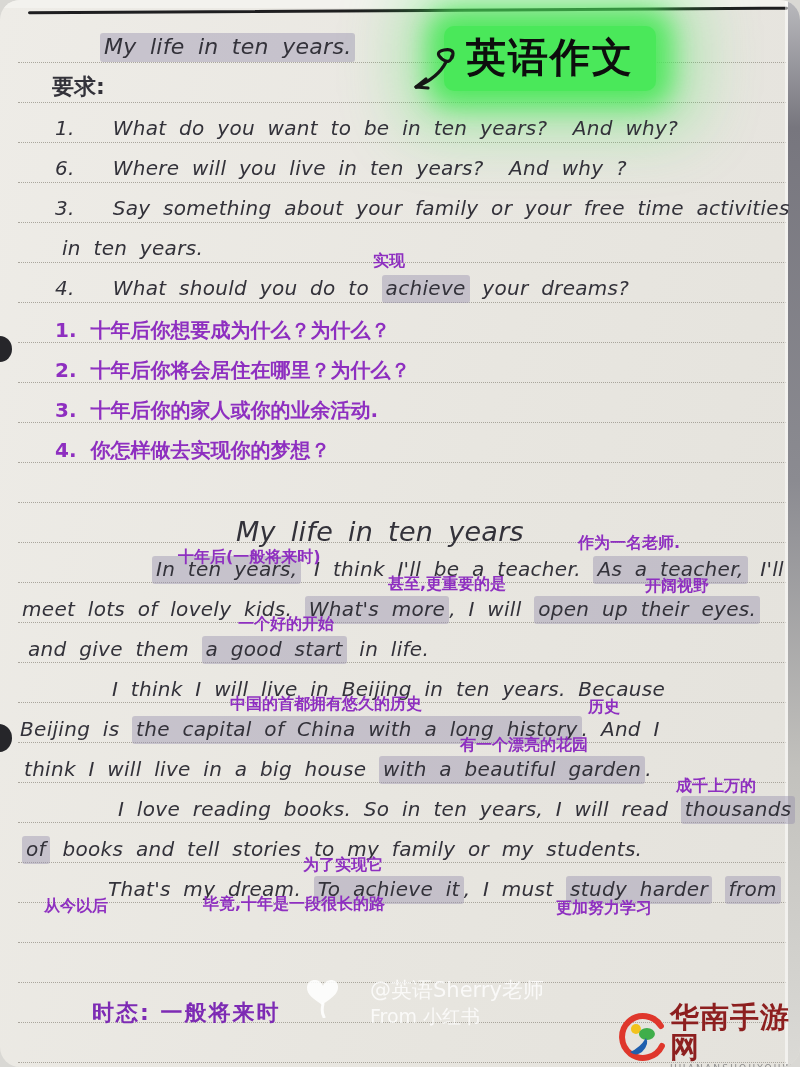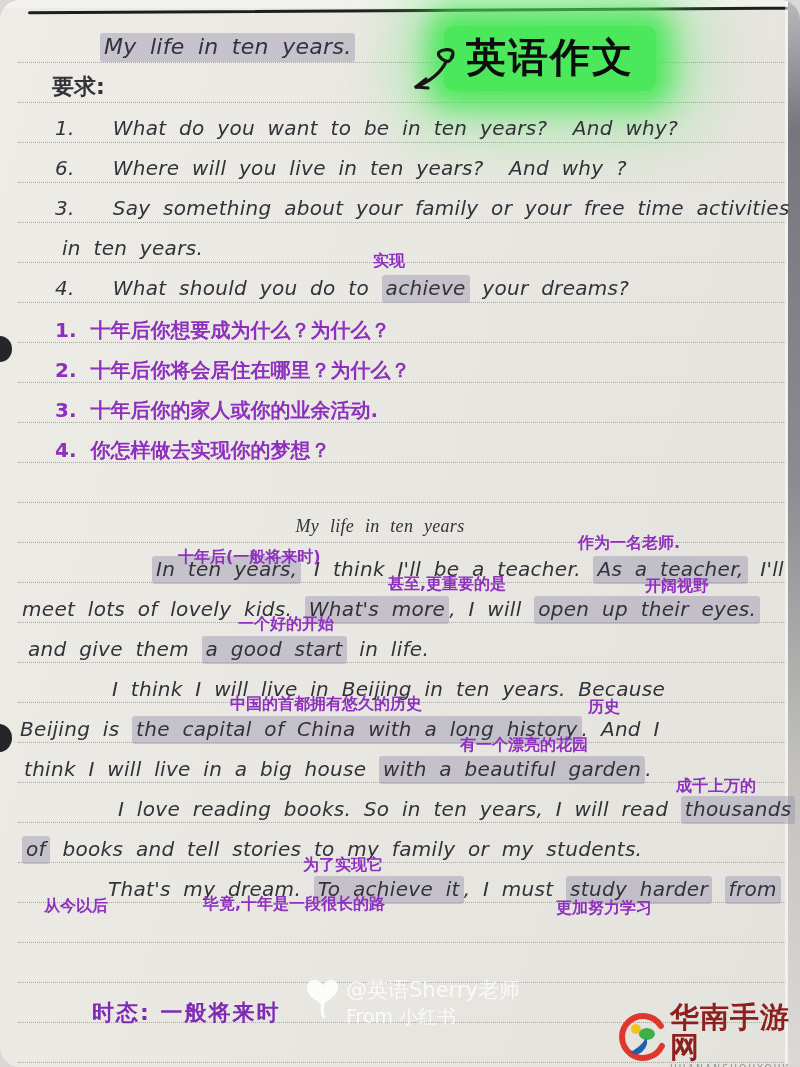--- a/index.html
+++ b/index.html
@@ -23,28 +23,28 @@
   
   .eng{font-style:italic;letter-spacing:.3px;word-spacing:6px;white-space:pre;}
   .line{position:absolute;font-size:20px;height:28px;line-height:28px;white-space:pre;}
   .hl{background:rgba(148,140,172,.42);padding:1px 4px 3px;border-radius:3px;}
   .wavy{text-decoration:underline wavy 2px #5c4a8c;text-underline-offset:5px;}
   .purple{color:#8e2fc0;font-style:normal;font-weight:600;}
   .doc-title{position:absolute;top:34px;left:100px;font-size:22px;}
   .req-heading{position:absolute;top:72px;left:52px;font-size:22px;font-weight:600;font-style:normal;}
   .cn-q{position:absolute;left:55px;font-size:20px;color:#8e2fc0;font-weight:600;white-space:pre;height:28px;line-height:28px;}
   .ann{position:absolute;font-size:16px;color:#8e2fc0;font-weight:700;white-space:nowrap;line-height:18px;}
-  .essay-title{position:absolute;top:516px;left:0;width:760px;text-align:center;font-size:18px;font-family:Liberation Serif, serif;}
+  .essay-title{position:absolute;top:516px;left:0;width:760px;text-align:center;font-size:27px;}
   
   .badge{position:absolute;top:26px;left:444px;padding:4px 22px 6px;background:#4ae85a;border-radius:10px;
          box-shadow:0 0 26px 16px rgba(72,232,88,.9),0 0 60px 42px rgba(72,232,88,.35);
          font-size:40px;font-weight:900;color:#0d0d0d;letter-spacing:2px;white-space:nowrap;}
   .arrow{position:absolute;top:46px;left:400px;}
   
-  .wm{position:absolute;color:rgba(255,255,255,.78);font-style:normal;}
+  .wm{position:absolute;color:rgba(255,255,255,.78);font-style:normal;margin-left:24px;}
   .wm1{top:976px;left:346px;font-size:21px;}
   .wm2{top:1004px;left:346px;font-size:19px;}
   .heart{position:absolute;top:972px;left:302px;}
   .footer-note{position:absolute;top:998px;left:92px;font-size:22px;color:#7d2bb4;font-weight:700;letter-spacing:2px;}
   
   .logo{position:absolute;top:1002px;left:616px;display:flex;align-items:center;}
   .logo-txt{margin-left:4px;}
   .logo-name{font-size:29px;font-weight:900;color:#8d1f1f;letter-spacing:1px;line-height:30px;}
   .logo-rom{font-size:9px;color:#8e8e8e;letter-spacing:2.2px;margin-top:1px;}
 </style>

